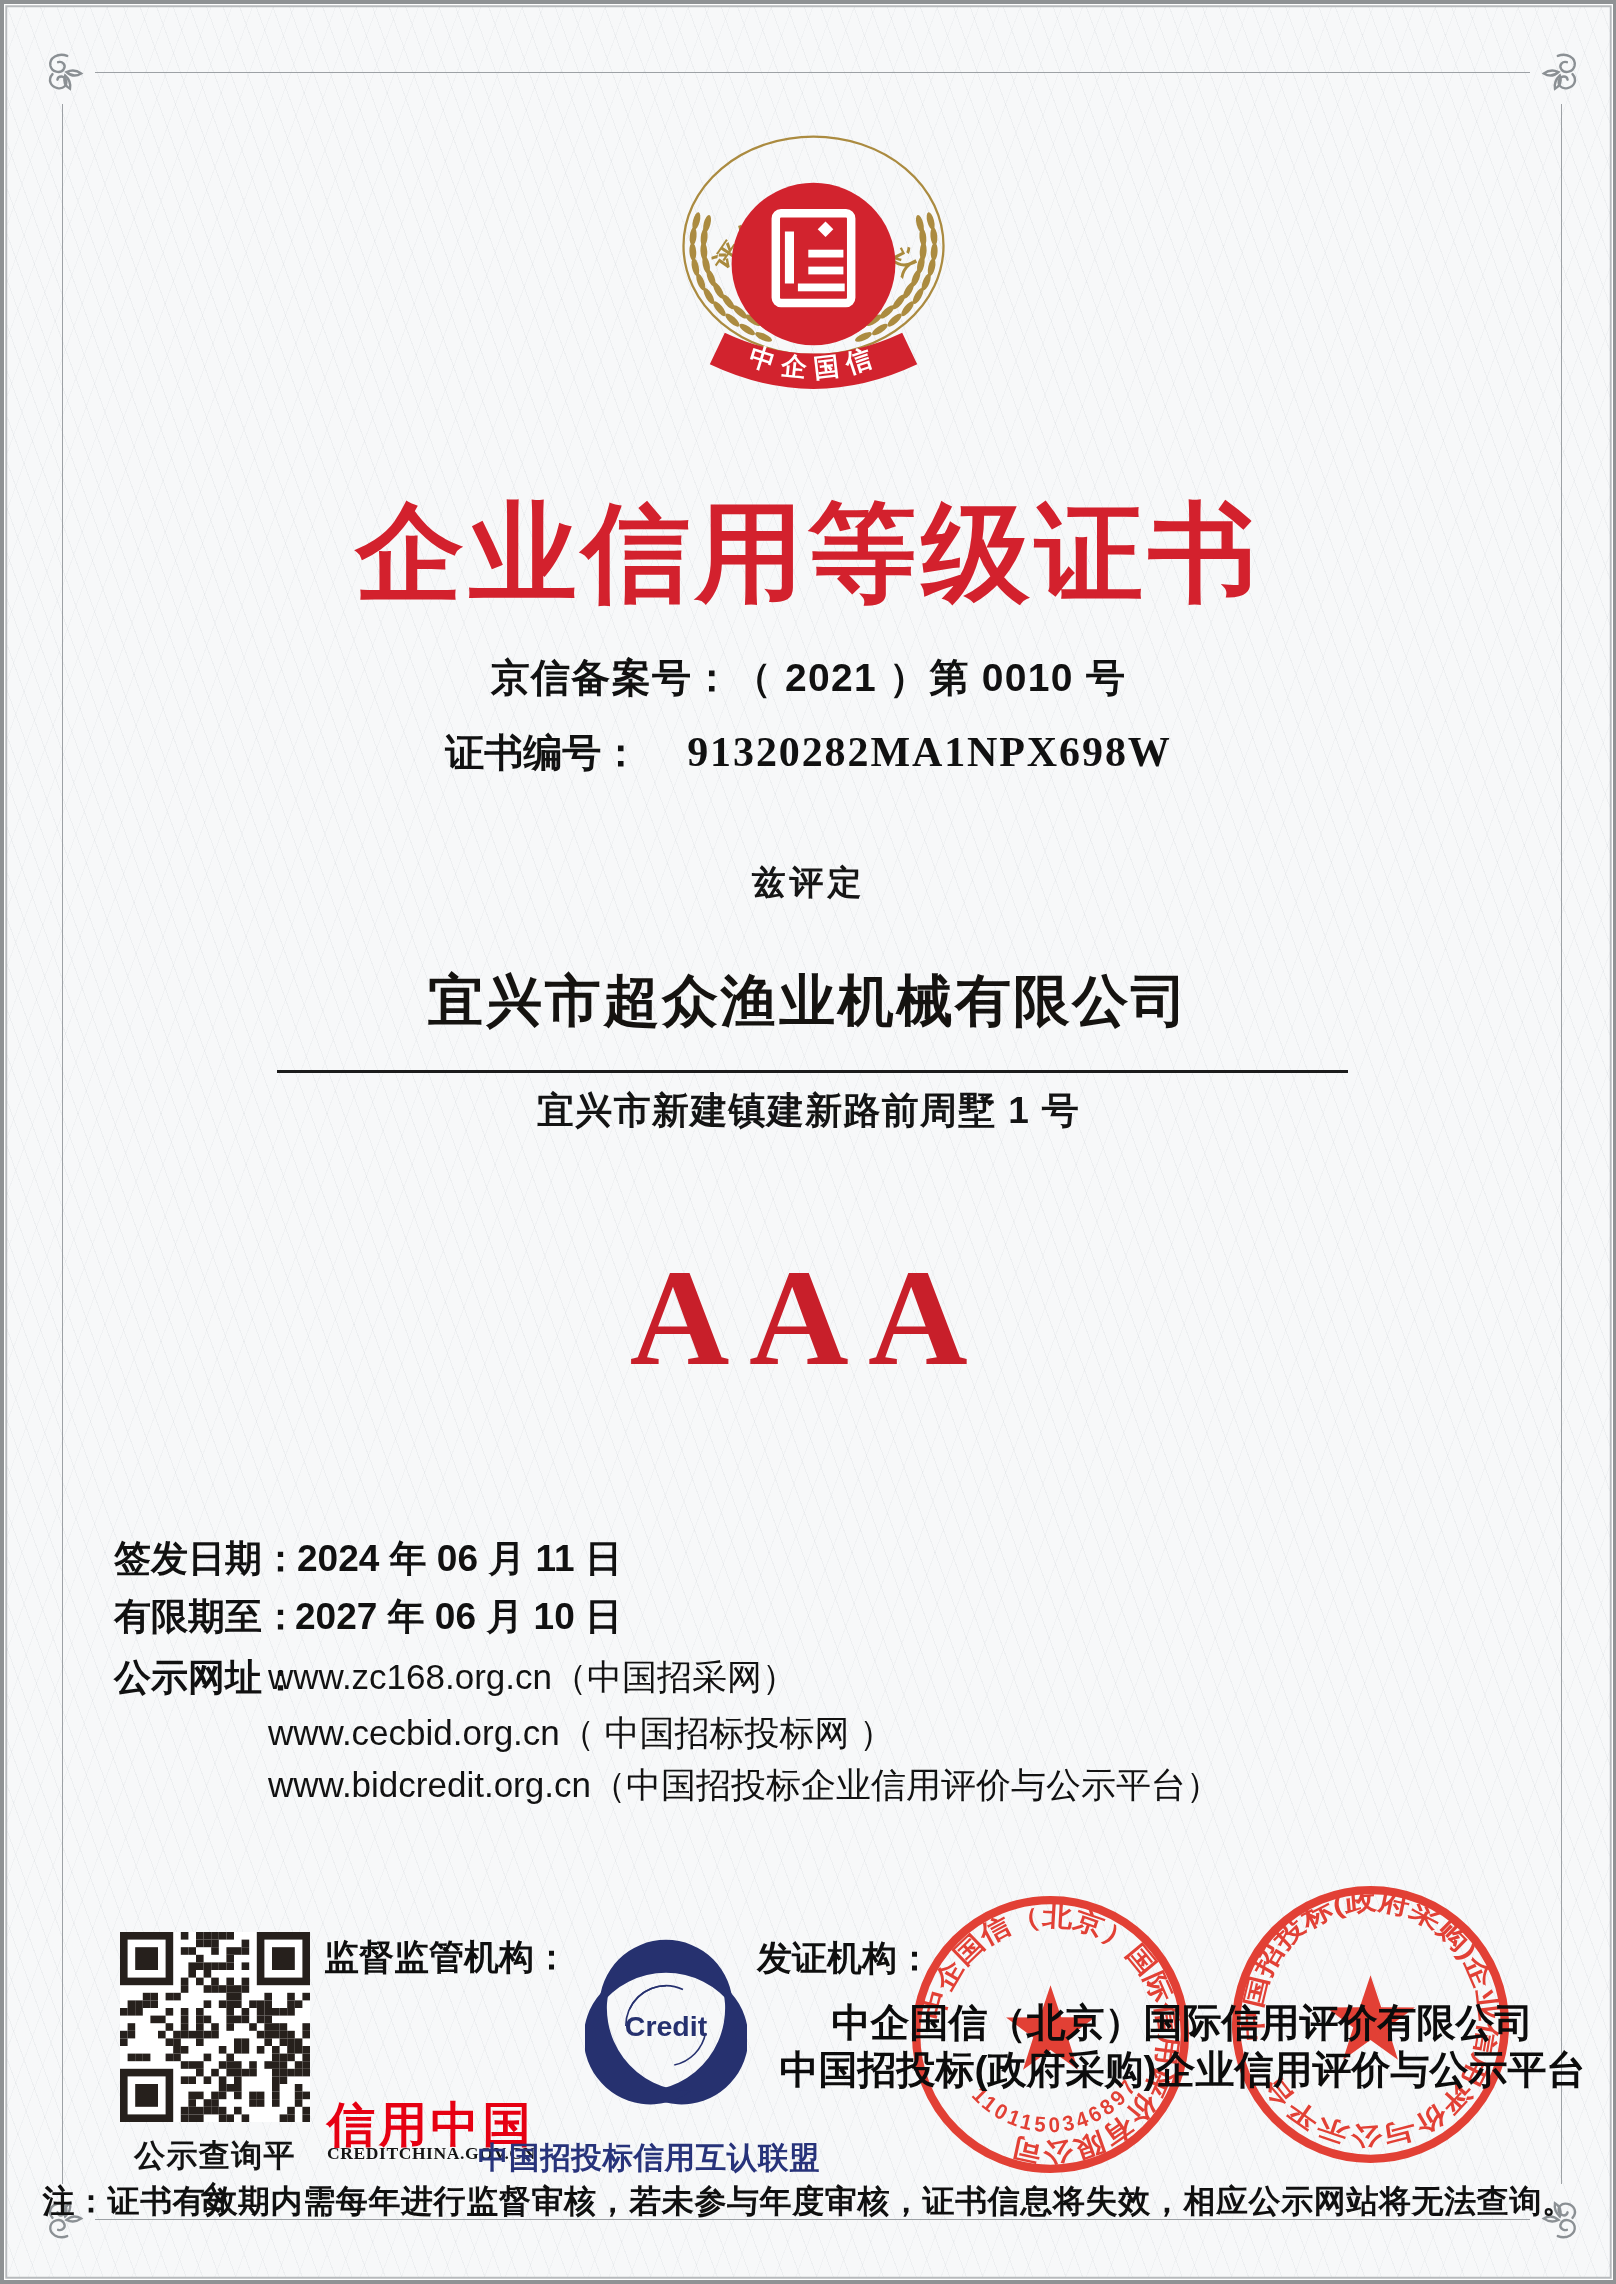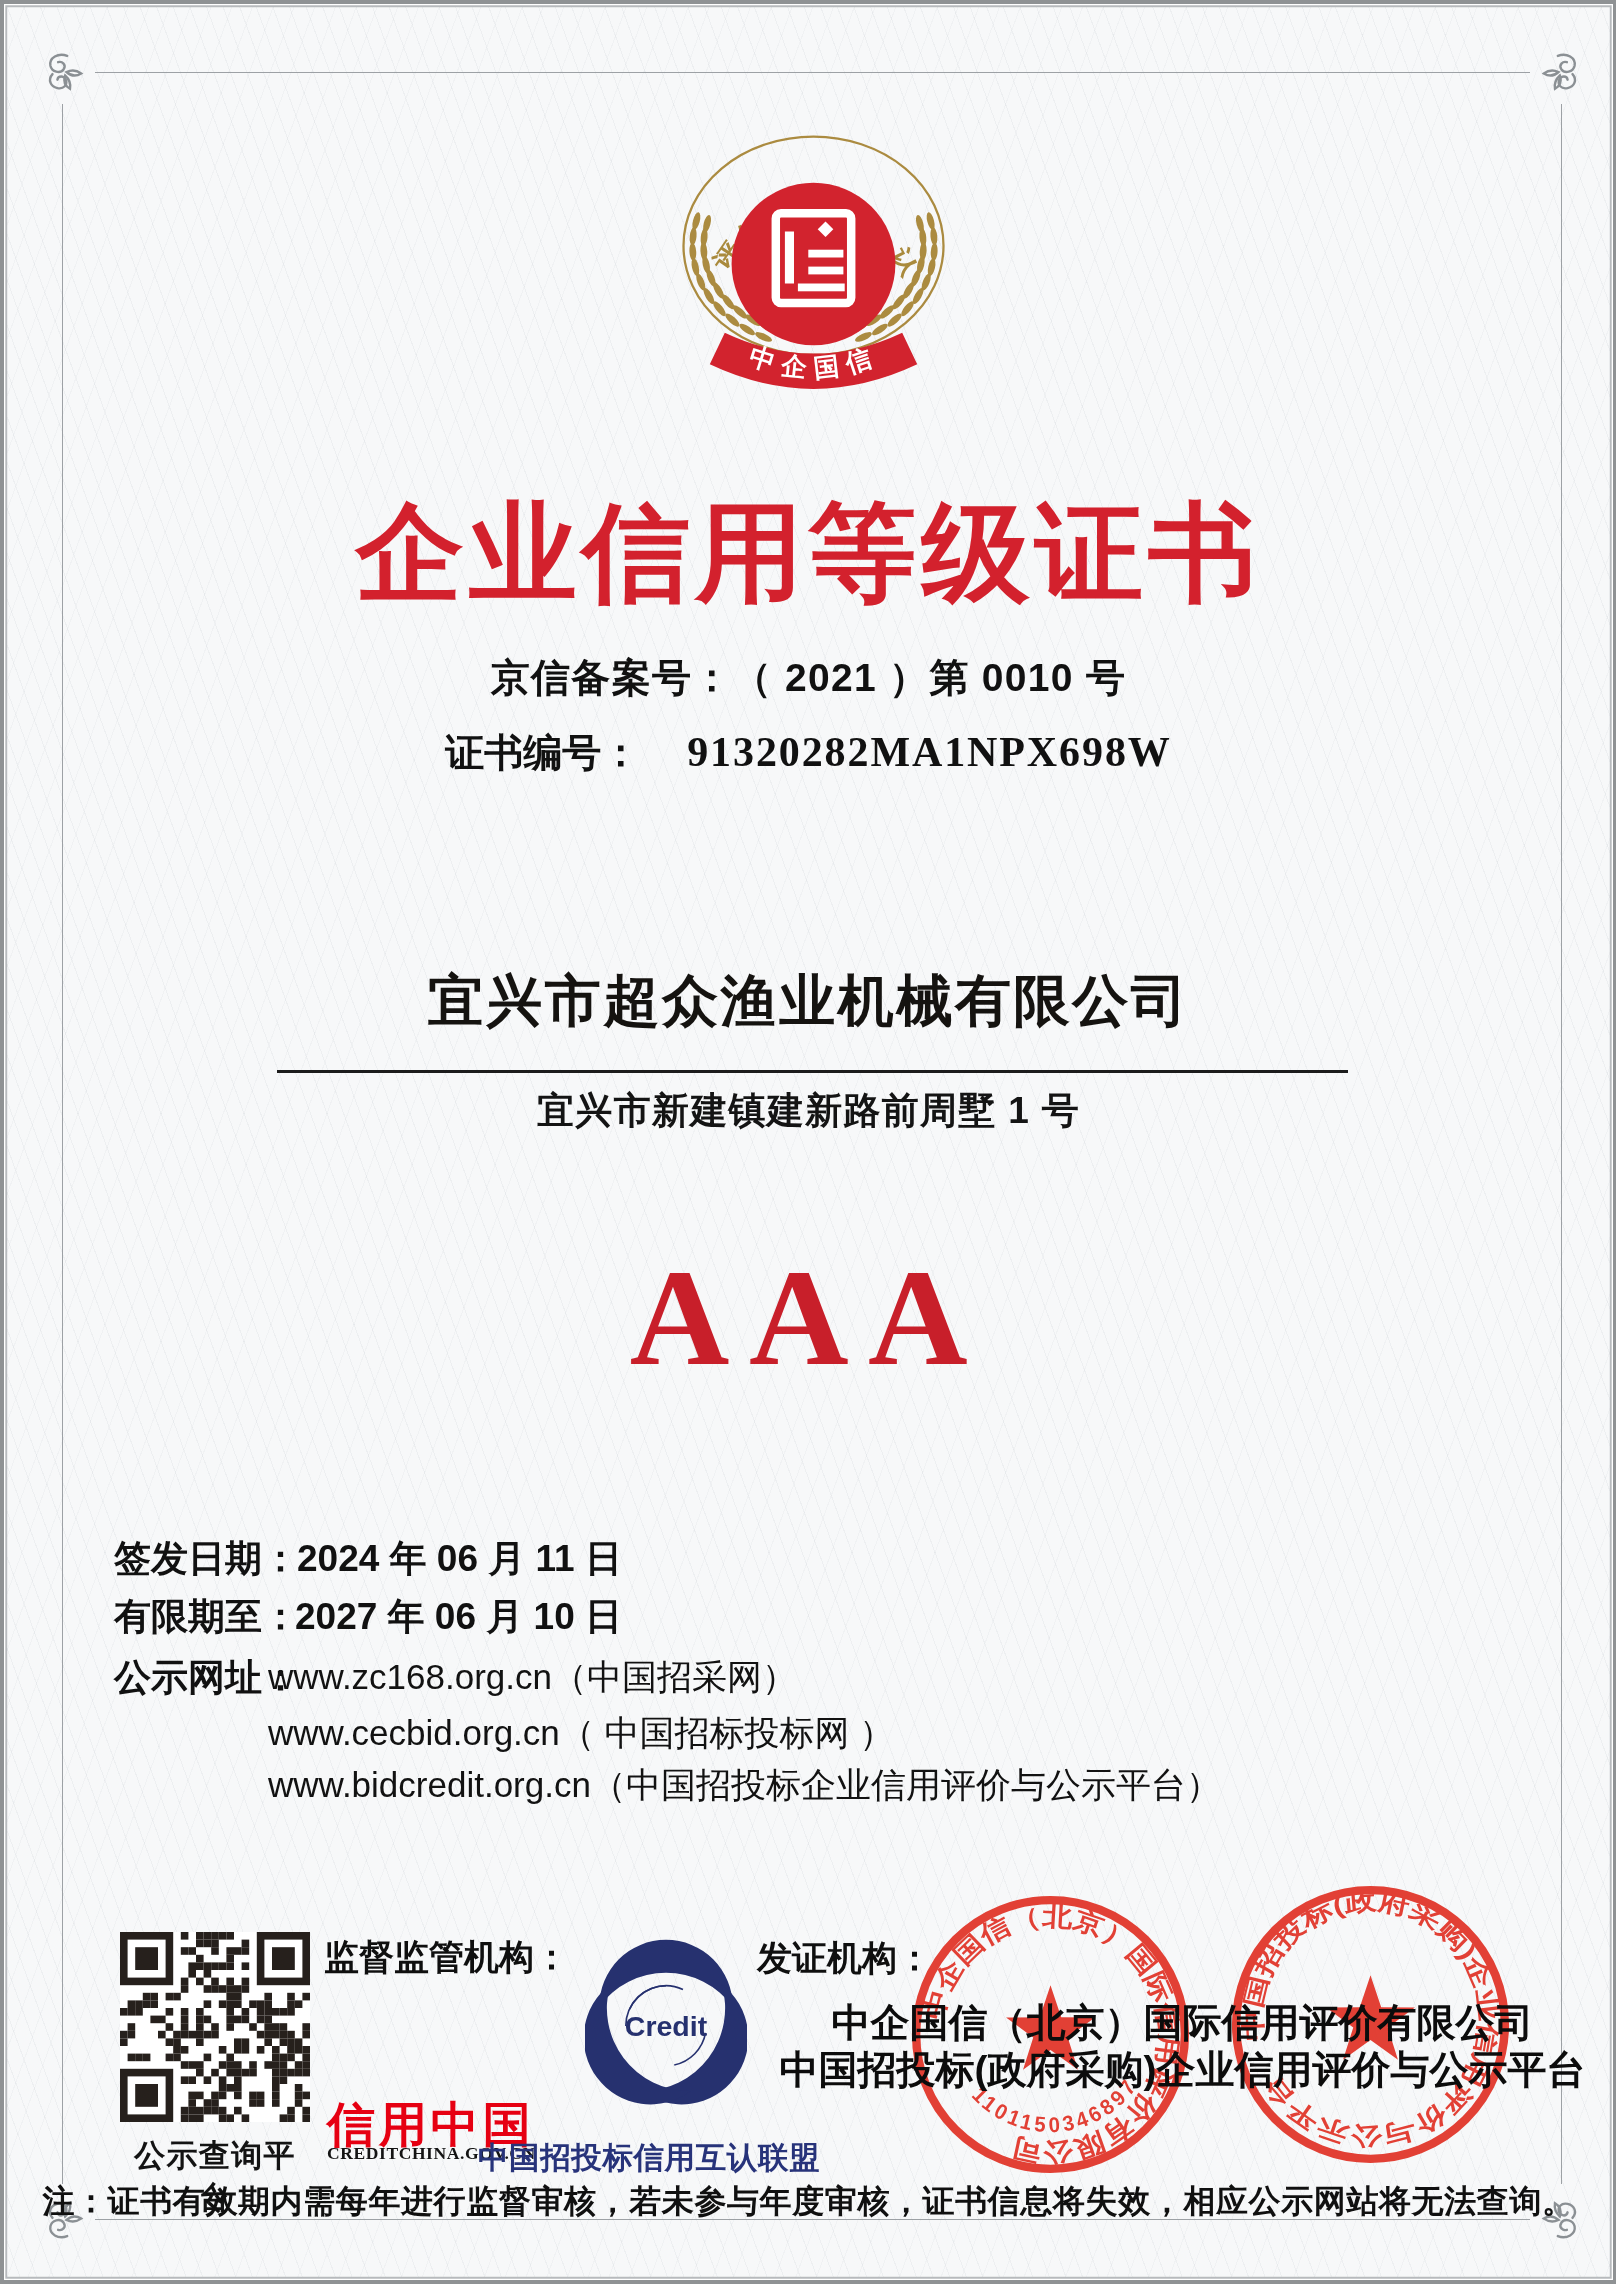--- a/index.html
+++ b/index.html
@@ -143,20 +143,23 @@
     <span class="title">企业信用等级证书</span>
   </div>
   <div class="abs ctr" style="top:647px;">
     <span class="reg-line">京信备案号：</span><span class="reg-line">（ 2021 ）第 0010 号</span>
   </div>
   <div class="abs ctr" style="top:722px;">
     <span class="cert-label">证书编号：</span>
     <span class="cert-value">91320282MA1NPX698W</span>
   </div>
 
+  <div class="abs ctr" style="top:856px;">
+    <span class="hereby">兹评定</span>
+  </div>
 
   <div class="abs ctr" style="top:960px;">
     <span class="company">宜兴市超众渔业机械有限公司</span>
   </div>
   <div class="abs underline" style="left:273px;top:1066px;width:1071px;"></div>
   <div class="abs ctr" style="top:1082px;">
     <span class="address">宜兴市新建镇建新路前周墅 1 号</span>
   </div>
 
   <div class="abs ctr" style="top:1234px;">

